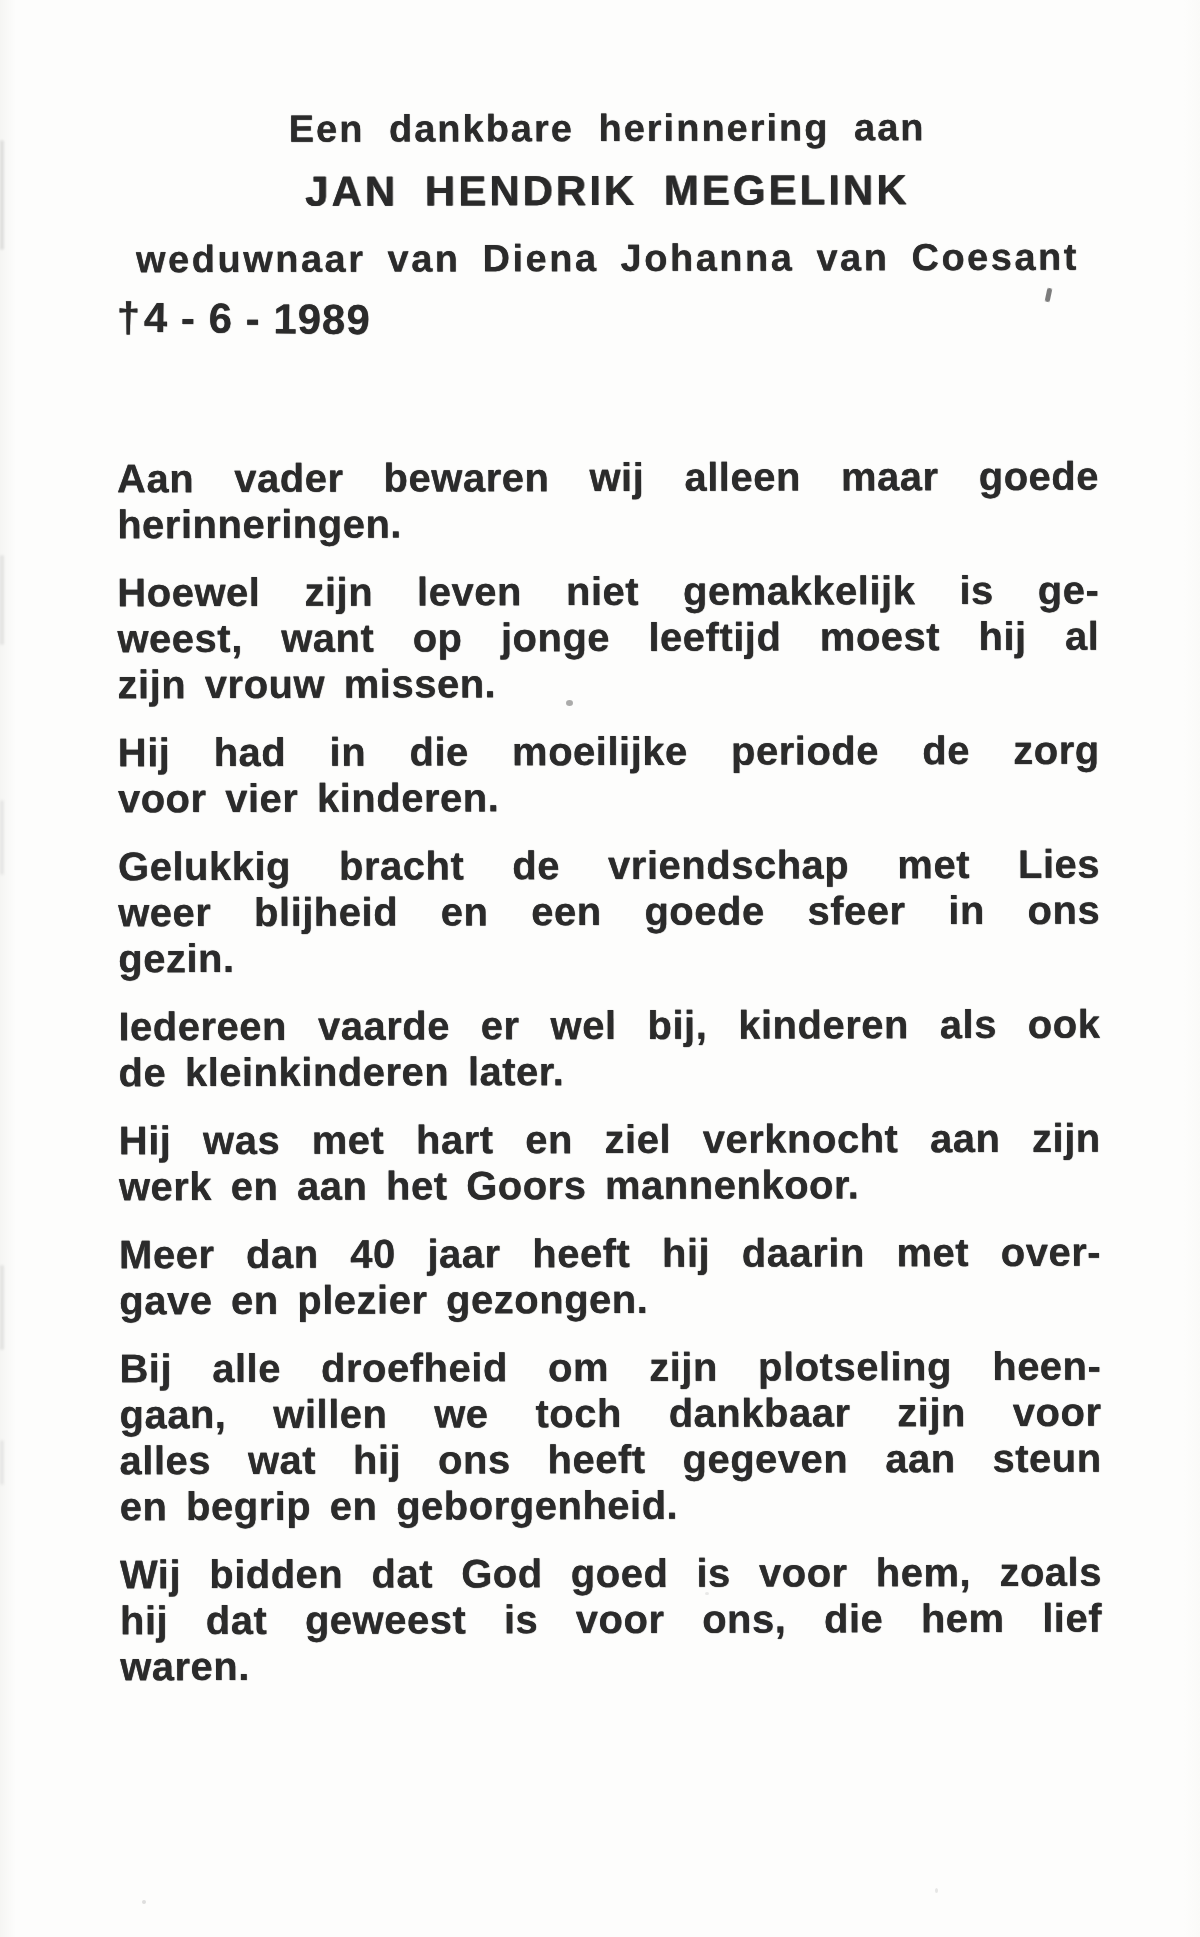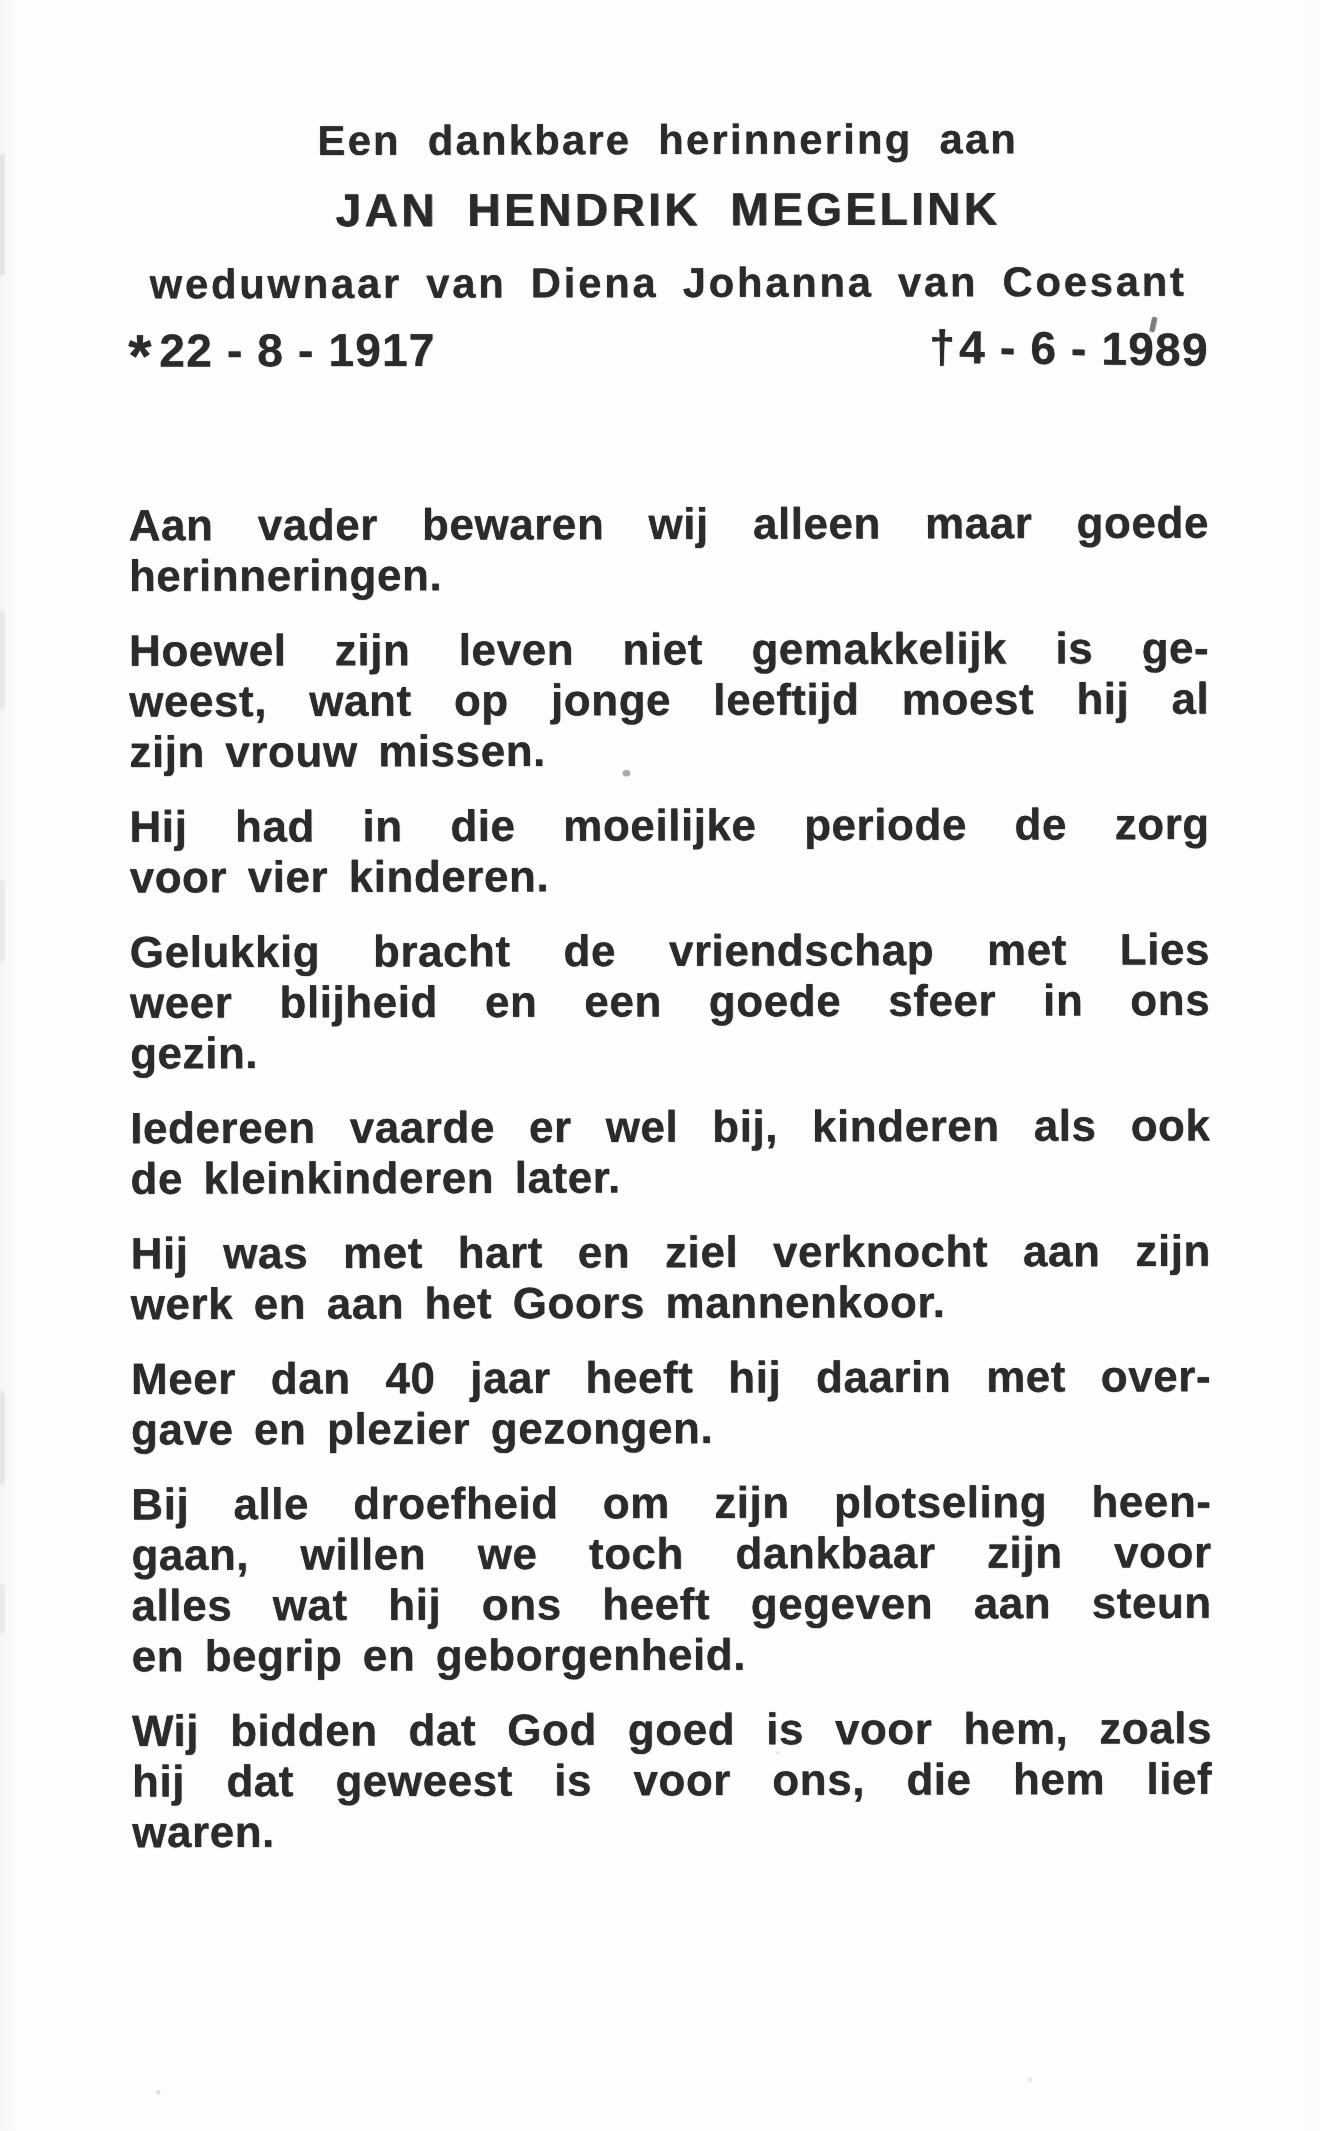--- a/index.html
+++ b/index.html
@@ -99,23 +99,20 @@
   <div class="content">
 
     <header>
       <div class="memorial-line ink">Een dankbare herinnering aan</div>
 
       <div class="name-line">JAN HENDRIK MEGELINK</div>
 
       <div class="relation-line ink">weduwnaar van Diena Johanna van Coesant</div>
 
       <div class="dates-row">
-        <div class="date-birth ink">
-          <span class="birth-star">*</span><span>22 - 8 - 1917</span>
-        </div>
         <div class="date-death ink">
           <span class="death-dagger">†</span><span>4 - 6 - 1989</span>
         </div>
       </div>
     </header>
 
     <main id="paragraphs">
         <div class="para">
           <div class="line-j">Aan vader bewaren wij alleen maar goede</div>
           <div class="line-j last">herinneringen.</div>

